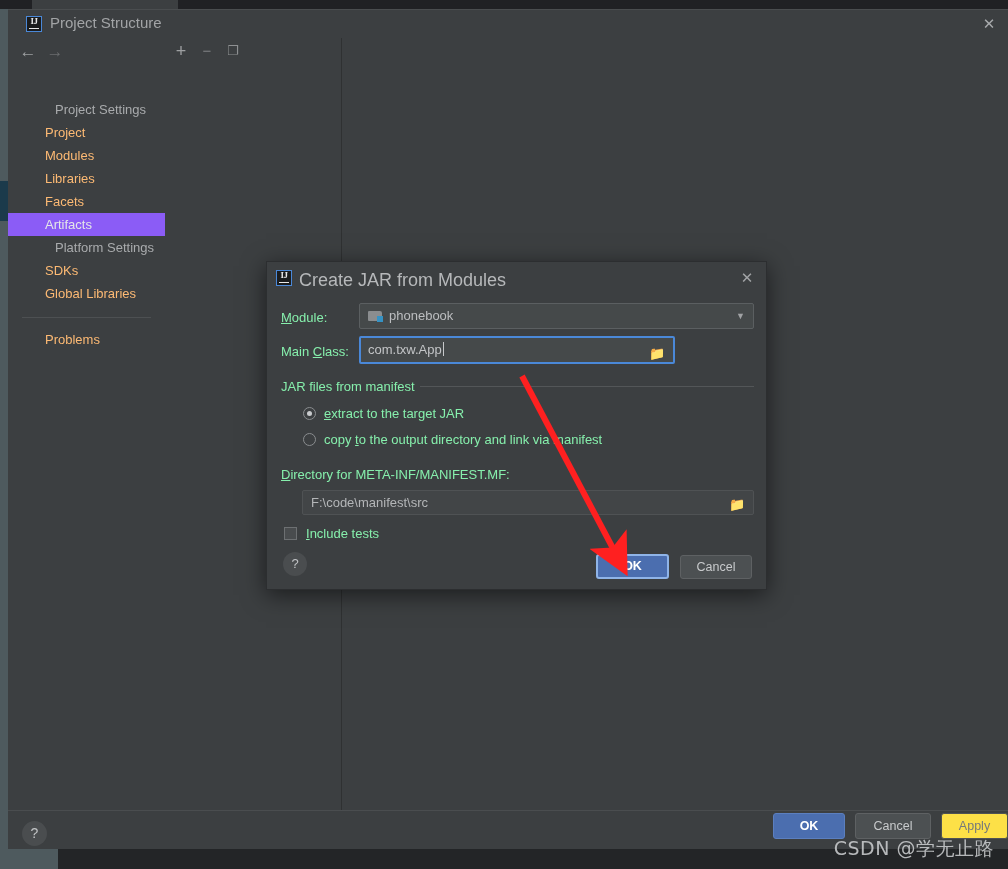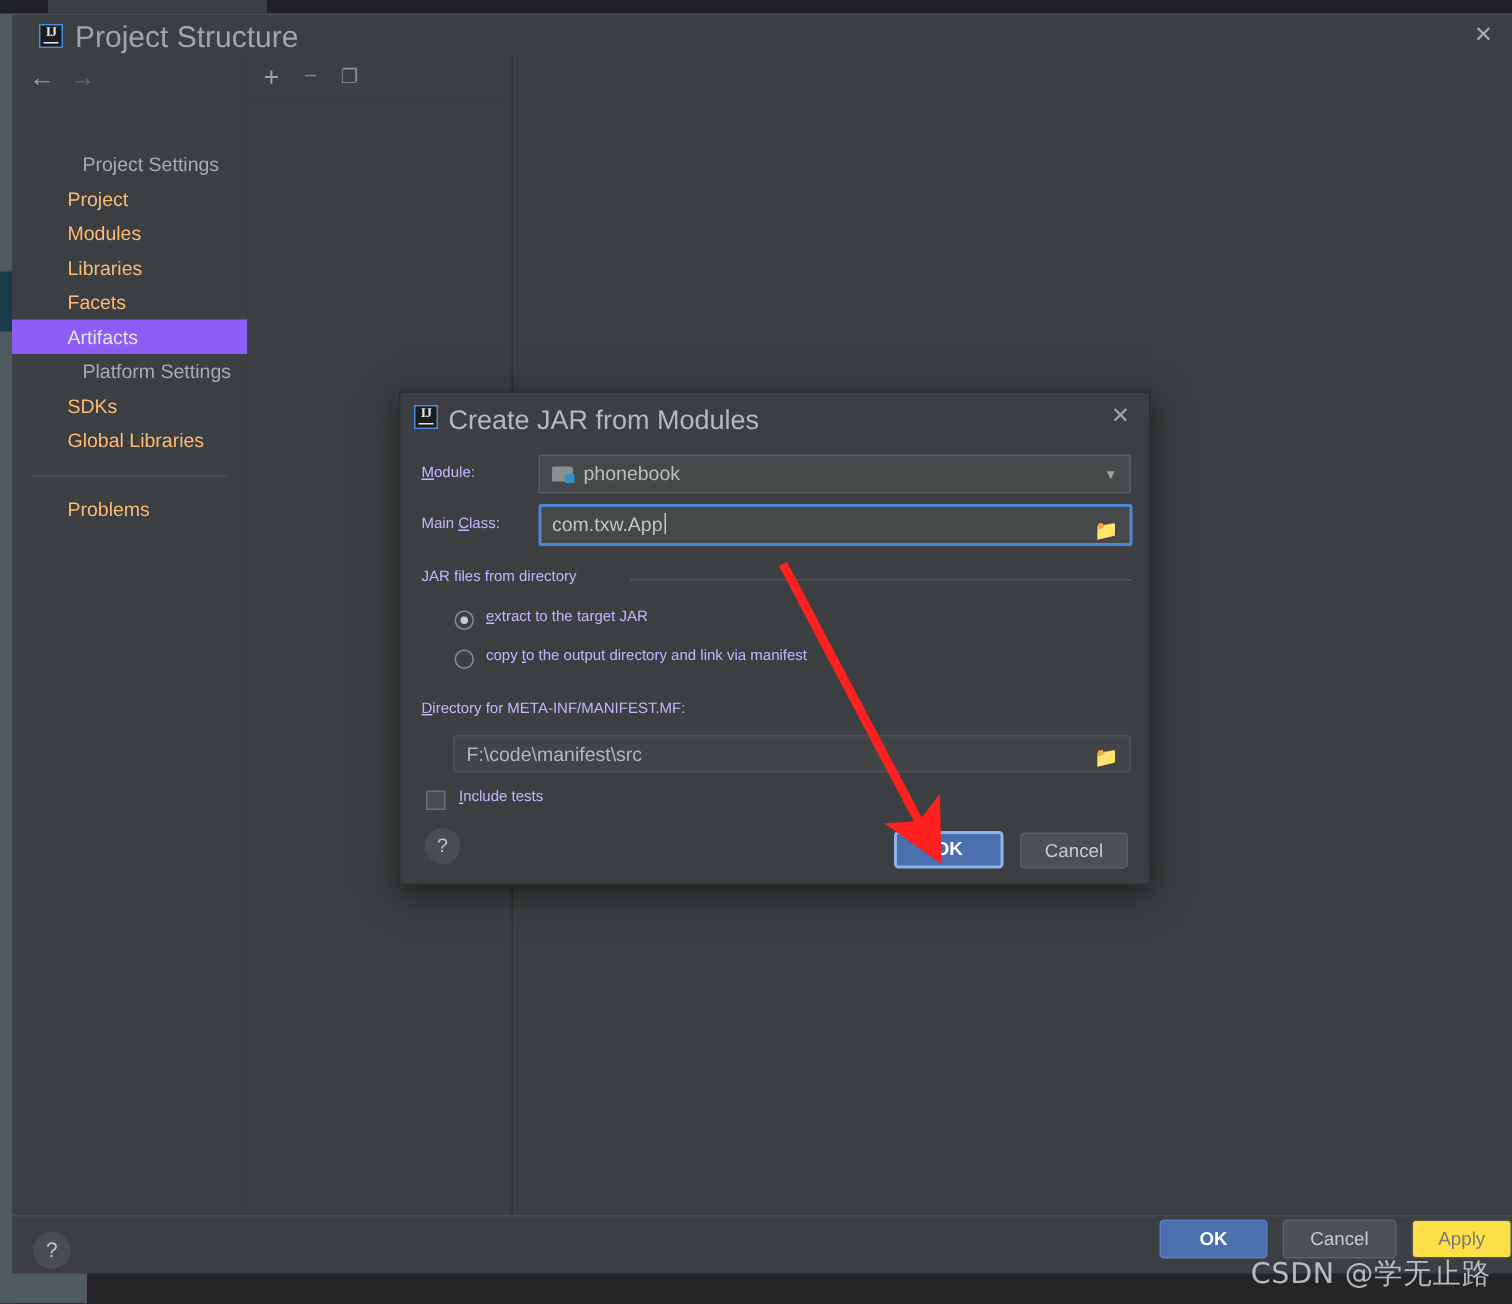--- a/index.html
+++ b/index.html
@@ -99,21 +99,21 @@
   .ij-logo::after {
     content: "";
     position: absolute;
     left: 2px; right: 2px; bottom: 2px;
     height: 1.5px;
     background: #e8e8e8;
   }
   .ps-title-text {
     position: absolute;
     left: 42px; top: 4px;
-    font-size: 20px;
+    font-size: 15px;
     color: #a2a4a6;
   }
   .ps-close {
     position: absolute;
     right: 10px; top: 5px;
     width: 18px; height: 18px;
     color: #a8aaac;
     font-size: 15px;
     line-height: 18px;
     text-align: center;
@@ -296,22 +296,22 @@
     right: 10px; top: 7px;
     width: 18px; height: 18px;
     text-align: center; line-height: 18px;
     font-size: 15px;
     color: #a2a4a6;
     cursor: default;
   }
 
   .dlg-label {
     position: absolute;
-    font-size: 10px;
-    color: #c4b5fd;
+    font-size: 13px;
+    color: #86efac;
   }
   .mn { text-decoration: underline; }
 
   .combo {
     position: absolute;
     box-sizing: border-box;
     height: 26px;
     background: #45494a;
     border: 1px solid #5b5f61;
     border-radius: 2px;
@@ -560,26 +560,26 @@
     <div class="dlg-close">✕</div>
   </div>
 
   <div class="dlg-label" style="left:14px; top:48px;"><span class="mn">M</span><span>odule:</span></div>
   <div class="combo" style="left:92px; top:41px; width:395px;">
     <span class="mod-ic"></span><span>phonebook</span>
     <span class="caret">▼</span>
   </div>
 
   <div class="dlg-label" style="left:14px; top:82px;"><span>Main </span><span class="mn">C</span><span>lass:</span></div>
-  <div class="textfield" style="left:92px; top:74px; width:396px;">
+  <div class="textfield" style="left:92px; top:74px; width:316px;">
     <span>com.txw.App</span><span class="caret-bar"></span>
     <span class="fld-folder">📁</span>
   </div>
 
-  <div class="dlg-label" style="left:14px; top:117px;">JAR files from directory</div>
+  <div class="dlg-label" style="left:14px; top:117px;">JAR files from manifest</div>
   <div class="group-line" style="left:153px; top:124px; width:334px;"></div>
 
   <div class="radio checked" style="left:36px; top:145px;"></div>
   <div class="dlg-label" style="left:57px; top:144px;"><span class="mn">e</span><span>xtract to the target JAR</span></div>
 
   <div class="radio" style="left:36px; top:171px;"></div>
   <div class="dlg-label" style="left:57px; top:170px;"><span>copy </span><span class="mn">t</span><span>o the output directory and link via manifest</span></div>
 
   <div class="dlg-label" style="left:14px; top:205px;"><span class="mn">D</span><span>irectory for META-INF/MANIFEST.MF:</span></div>
   <div class="ro-field" style="left:35px; top:228px; width:452px;">

